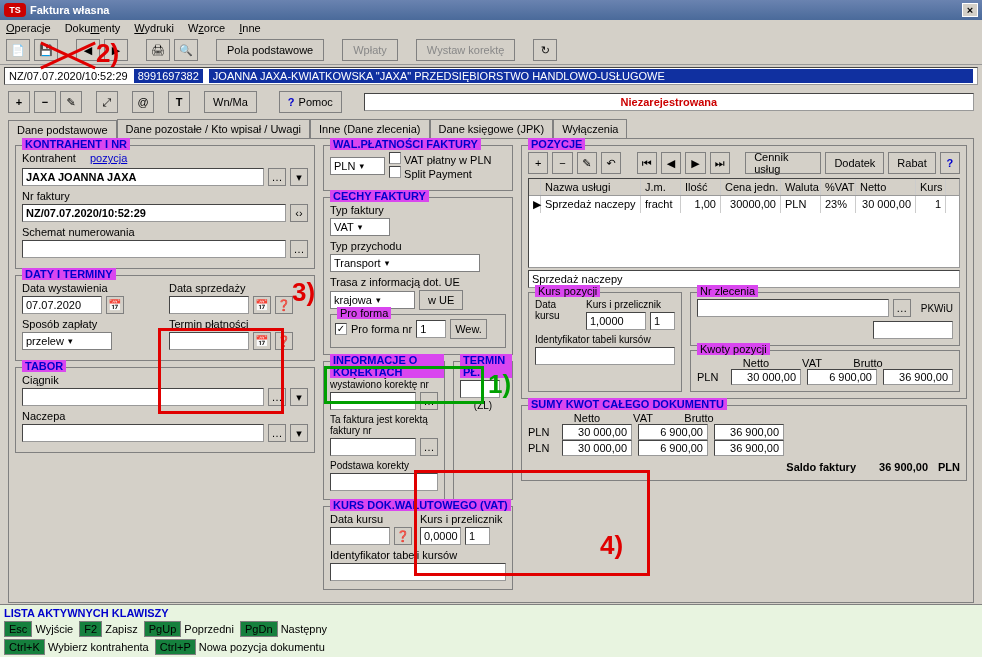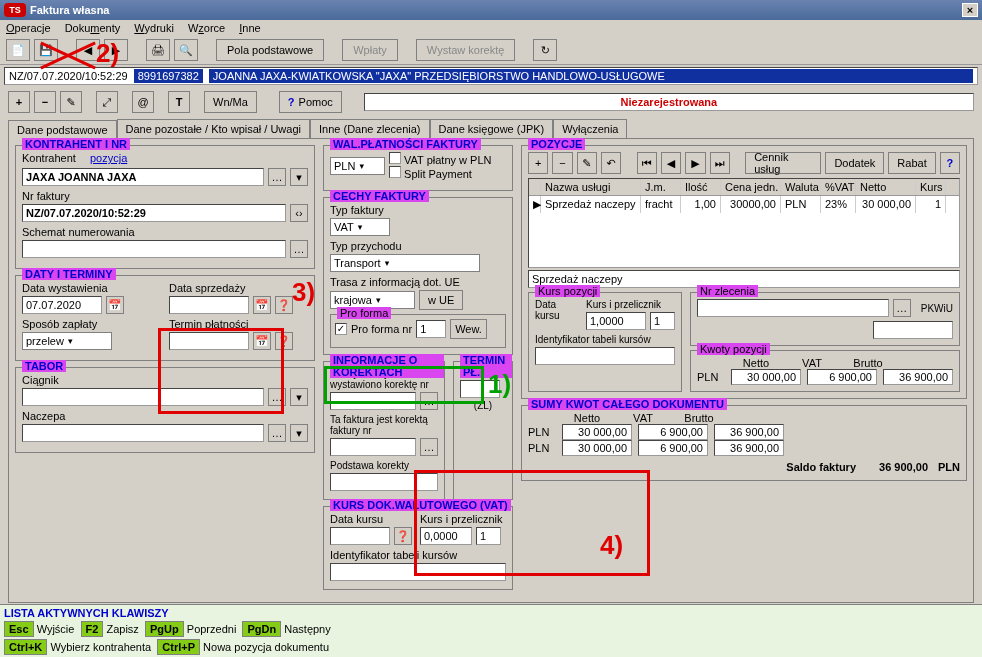--- a/index.html
+++ b/index.html
@@ -32,21 +32,21 @@
   .sel::after{content:"▾";margin-left:4px;font-size:9px;}
   .lab{display:block;margin-bottom:2px;}
   .link{color:#00c;text-decoration:underline;}
   .grid{border:1px inset #999;background:#fff;height:90px;overflow:auto;font-size:11px;}
   .gridh{display:flex;background:#d4d0c8;border-bottom:1px solid #999;}
   .gridh div,.gridr div{padding:2px 4px;border-right:1px solid #ccc;white-space:nowrap;}
   .gridr{display:flex;}
   .red-status{color:#c00;font-weight:bold;text-align:center;border:1px inset #999;background:#fff;padding:2px;}
   .footer{position:absolute;bottom:0;left:0;right:0;background:#e8f4e0;border-top:1px solid #808080;padding:2px 4px;}
   .footer .ttl{color:#0000cc;font-weight:bold;}
-  .key{border:1px solid #808080;background:#84cc16;padding:1px 4px;display:inline-block;font-weight:bold;}
+  .key{border:1px solid #808080;background:#15803d;padding:1px 4px;display:inline-block;font-weight:normal;}
   .check{width:12px;height:12px;border:1px inset #999;background:#fff;display:inline-block;text-align:center;line-height:10px;font-size:10px;}
   .annot{position:absolute;pointer-events:none;font-weight:bold;font-size:26px;font-family:Arial;}
   .ra{color:#e00000;}
   .ga{color:#00a000;}
   .redbox{position:absolute;border:3px solid #e00000;pointer-events:none;}
   .greenbox{position:absolute;border:3px solid #00a000;pointer-events:none;}
   .redx{position:absolute;pointer-events:none;}
   .redx::before,.redx::after{content:"";position:absolute;width:60px;height:3px;background:#e00000;top:18px;left:0;}
   .redx::before{transform:rotate(25deg);}
   .redx::after{transform:rotate(-25deg);}
@@ -276,21 +276,21 @@
       <div>
                 <span class="lab">Data kursu</span>
         <div class="row">
                   <div class="inp" style="width:60px"></div>
                   <div class="smico">❓</div>
                 </div>
       </div>
       <div>
                 <span class="lab">Kurs i przelicznik</span>
         <div class="row">
-                  <div class="inp" style="width:52px;text-align:right">0,0000</div>
+                  <div class="inp" style="width:41px;text-align:right">0,0000</div>
                   <div class="inp" style="width:25px;text-align:right">1</div>
                 </div>
       </div>
     </div>
     <span class="lab">Identyfikator tabeli kursów</span>
     <div class="inp" style="width:100%"></div>
   </div>
 </div>
 
 <div style="flex:1;">

